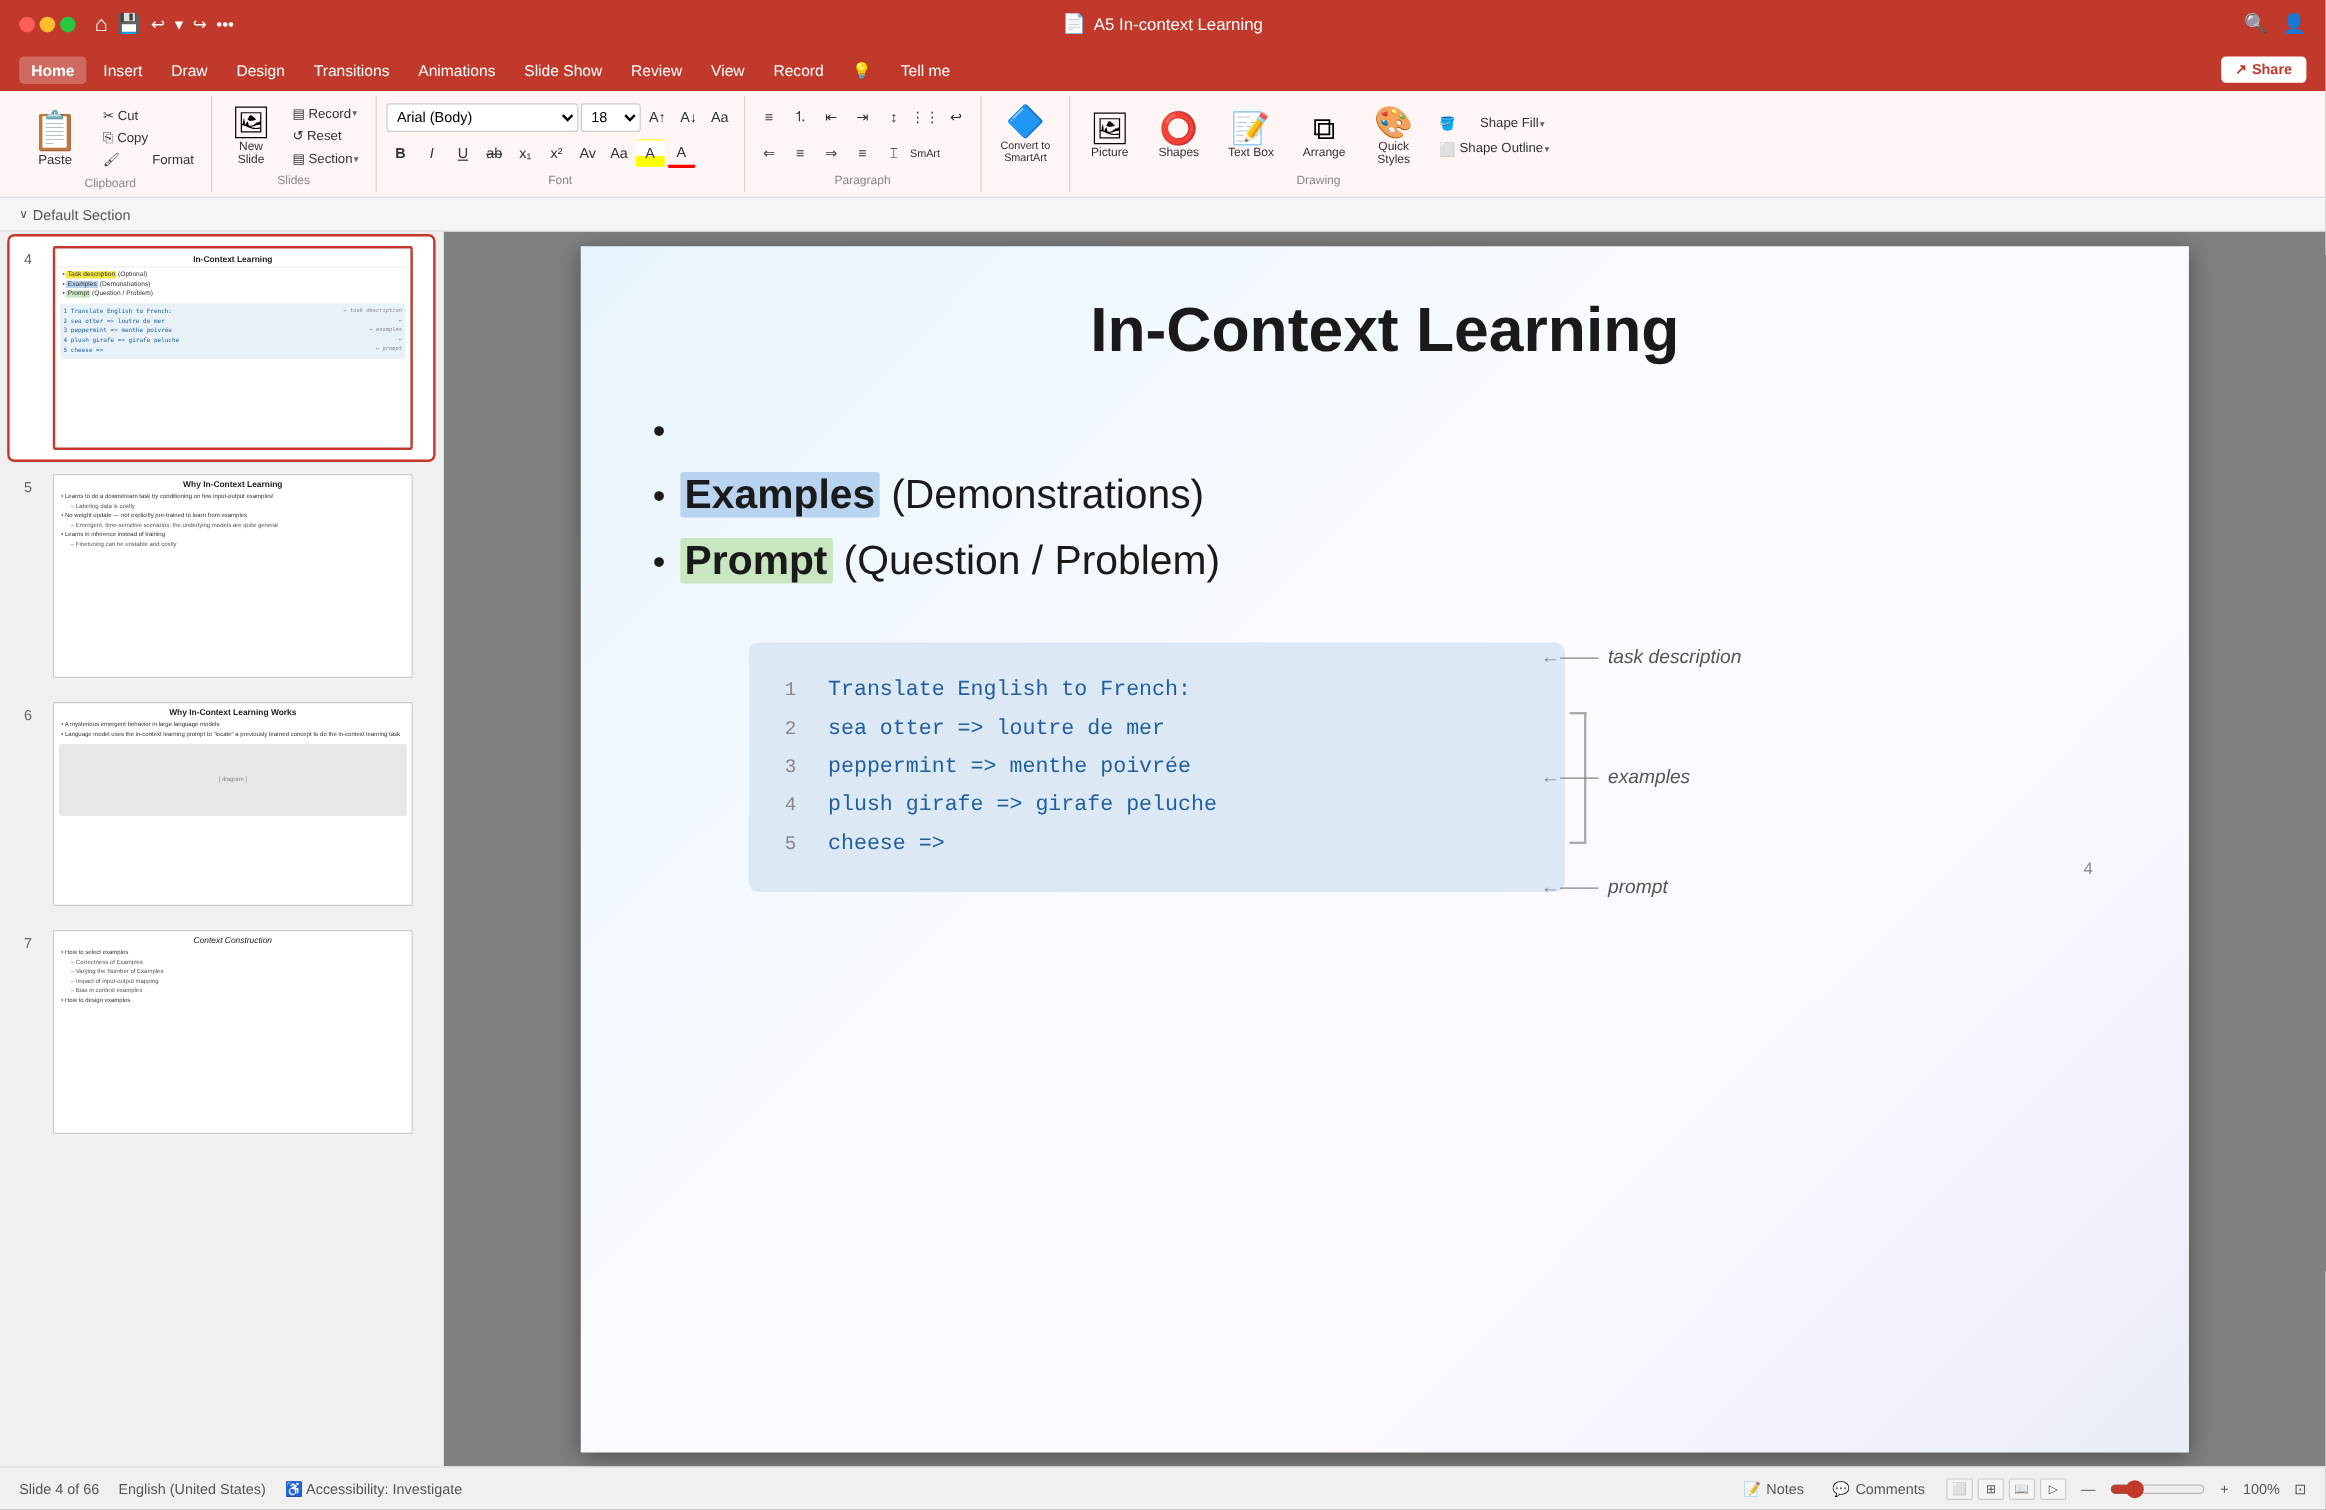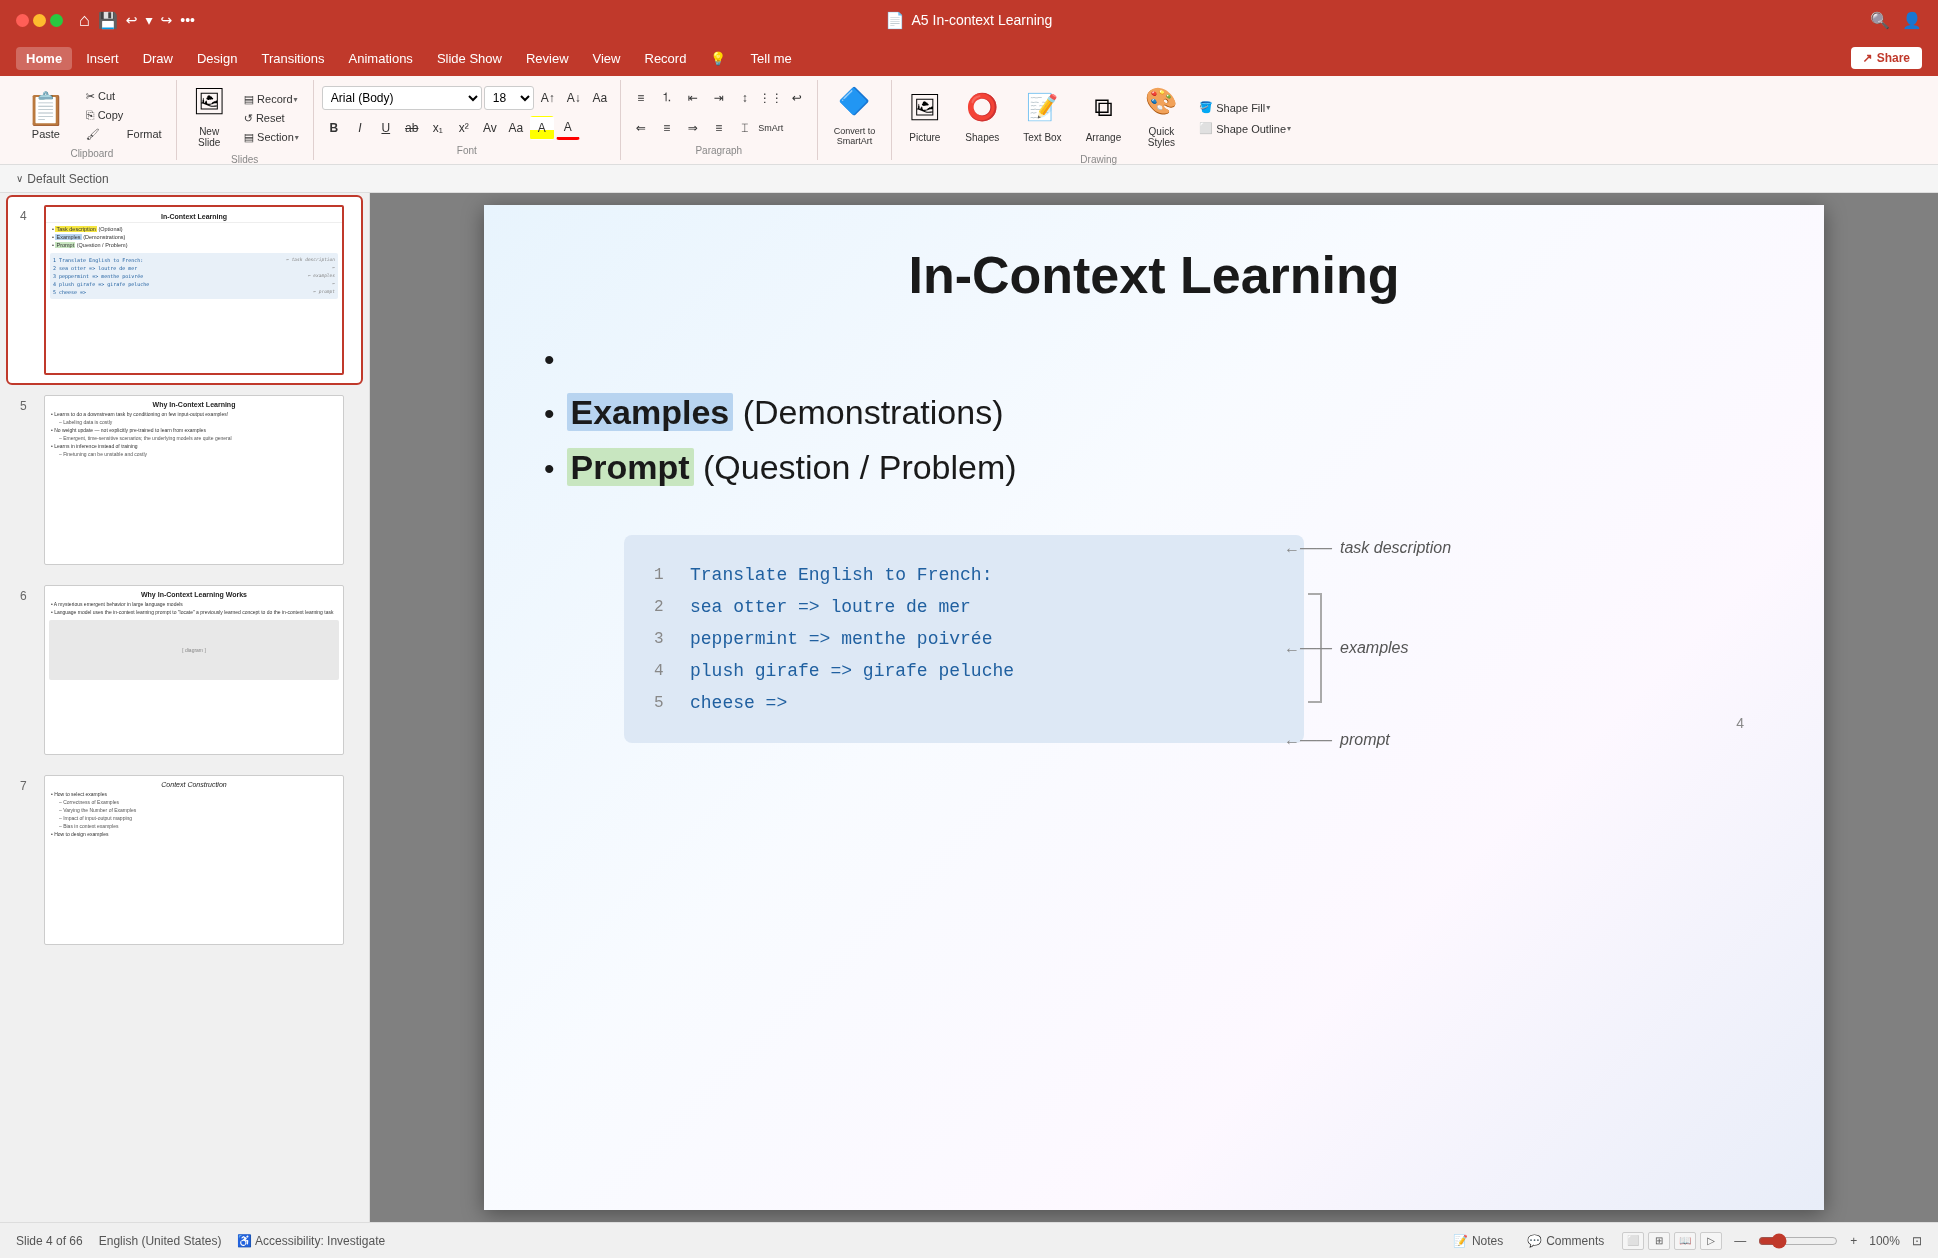--- a/index.html
+++ b/index.html
@@ -356,21 +356,21 @@
       display: flex;
       flex-direction: column;
       align-items: center;
       justify-content: center;
       padding: 4px 8px;
       border-radius: 4px;
       cursor: pointer;
       min-width: 48px;
     }
     .big-btn .big-icon { font-size: 26px; line-height: 1; }
-    .big-btn .big-label { font-size: 10px; color: #333; margin-top: 12px; text-align: center; }
+    .big-btn .big-label { font-size: 10px; color: #333; margin-top: 2px; text-align: center; }
 
     .window-controls { display: flex; align-items: center; gap: 4px; }
   </style>
 </head>
 <body>
 
 <div class="title-bar">
   <div class="title-bar-left">
     <div class="window-controls">
       <div class="traffic-light tl-red"></div>
@@ -545,21 +545,21 @@
           <div class="big-icon">⧉</div>
           <div class="big-label">Arrange</div>
         </div>
         <div class="big-btn">
           <div class="big-icon">🎨</div>
           <div class="big-label">Quick<br>Styles</div>
         </div>
         <div class="ribbon-col" style="gap:4px;">
           <div class="ribbon-btn-small">
             <span>🪣</span>
-            <span style="margin-left:3px;">Shape Fill</span>
+            <span style="margin-left:20px;">Shape Fill</span>
             <span class="dropdown-arrow">▾</span>
           </div>
           <div class="ribbon-btn-small">
             <span>⬜</span>
             <span style="margin-left:3px;">Shape Outline</span>
             <span class="dropdown-arrow">▾</span>
           </div>
         </div>
       </div>
       <div class="ribbon-group-label">Drawing</div>

